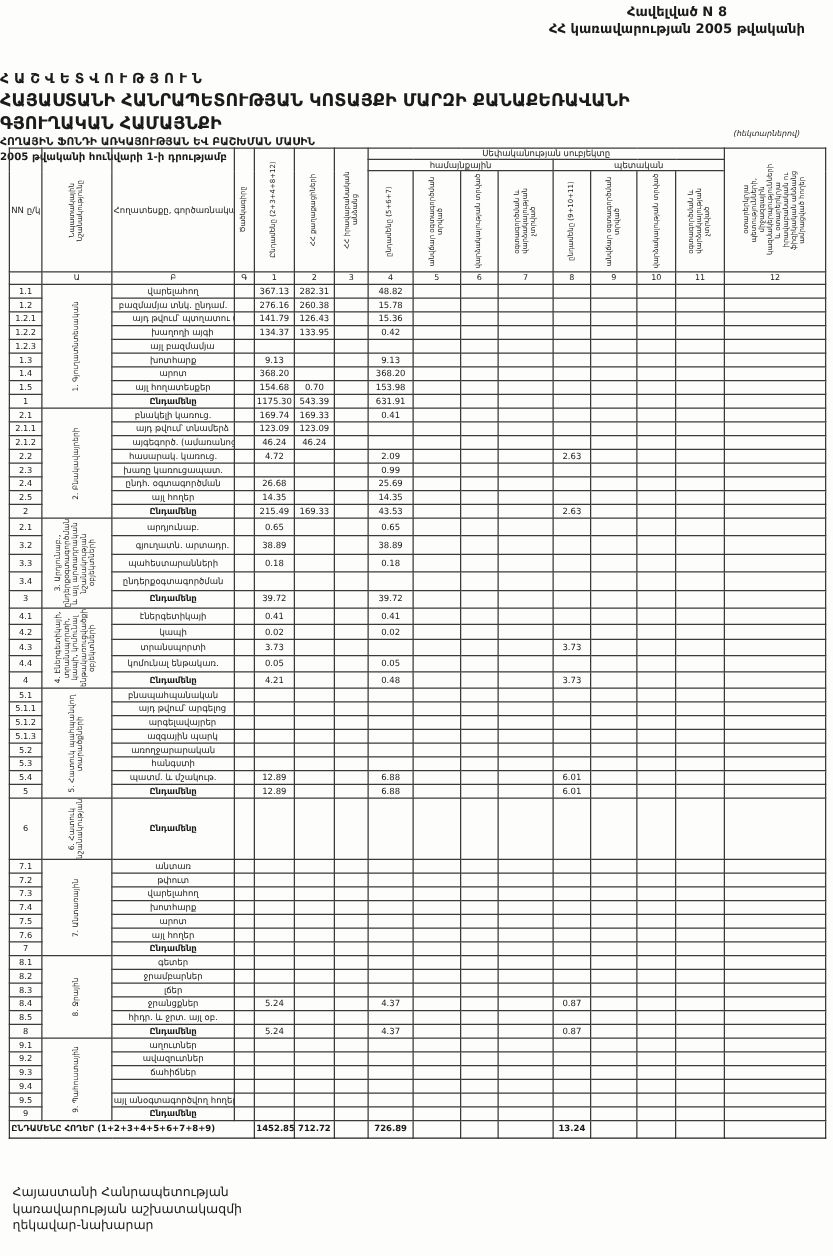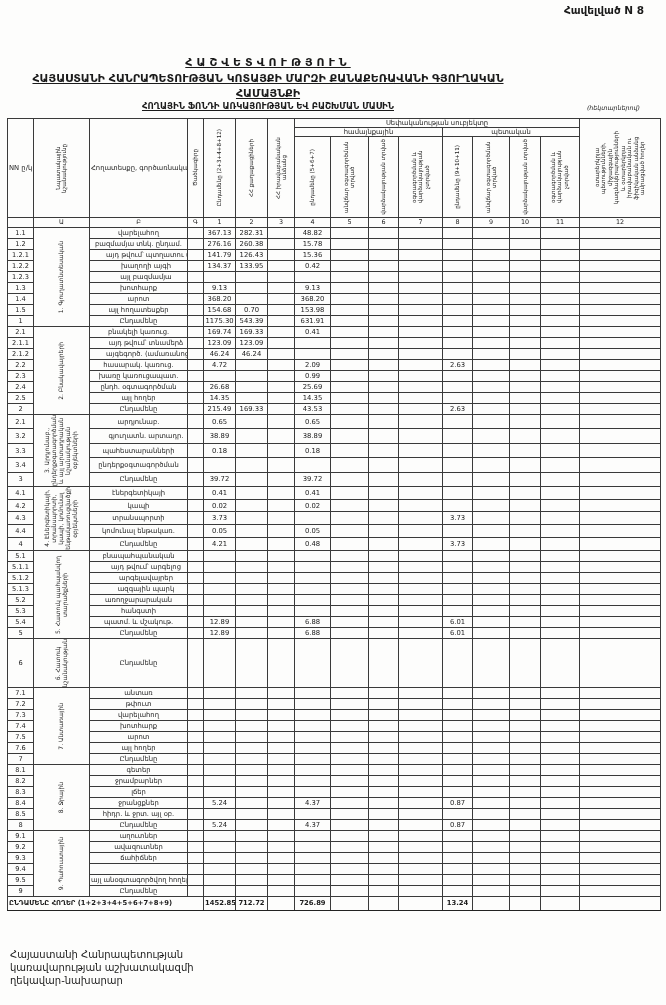--- a/index.html
+++ b/index.html
@@ -4,23 +4,23 @@
 <style>
   html,body{margin:0;padding:0;}
   body{
     width:666px;height:1005px;position:relative;
     background:#fdfdfc;color:#1b1b1b;
     font-family:"DejaVu Sans",sans-serif;
     -webkit-font-smoothing:antialiased;
   }
   .appendix{position:absolute;top:4px;right:22px;text-align:center;
     font-size:10.5px;font-weight:bold;line-height:1.25;}
-  .title-block{position:absolute;top:56px;left:0;width:536px;text-align:center;line-height:1.3;text-decoration:underline;}
+  .title-block{position:absolute;top:56px;left:0;width:536px;line-height:1.3;}
   .title-main{font-size:11px;font-weight:bold;letter-spacing:4px;}
-  .title-sub1{font-size:11px;font-weight:bold;margin-top:2px;}
+  .title-sub1{font-size:14px;font-weight:bold;margin-top:2px;}
   .title-sub2{font-size:8.6px;font-weight:bold;}
   .title-sub3{font-size:8.2px;font-weight:bold;}
   .unit-note{position:absolute;top:104px;right:26px;font-size:6.3px;font-style:italic;}
 
   table.report{
     position:absolute;top:118px;left:7px;
     border-collapse:collapse;table-layout:fixed;width:653px;
     font-size:6.8px;
   }
   table.report th,table.report td{
@@ -32,43 +32,45 @@
   tr.hdr-rot th{height:80px;}
   .vert{
     writing-mode:vertical-rl;transform:rotate(180deg);
     margin:0 auto;max-height:78px;
     font-size:5.6px;line-height:1.15;white-space:normal;
   }
   .sec-cell{width:56px;}
   .sec-cell .vert{max-height:none;font-size:6px;}
   td.row-label{text-align:left;padding-left:2px;}
   td.row-label.indent{padding-left:16px;}
-  tr.total-row td.row-label{font-weight:normal;}
+  tr.total-row td.row-label{font-weight:bold;}
   tbody td{height:10px;line-height:10px;}
   tr.tall td{height:42px;}
   tr.sec-start td{border-top:1.6px solid #222;}
   tr.letters td{height:9px;line-height:9px;font-size:6.4px;}
   tr.grand td{height:13px;line-height:13px;font-weight:bold;border-top:1.6px solid #222;border-bottom:1.6px solid #222;}
   tr.grand td.grand-label{font-size:6.8px;text-align:left;}
   .num-col{font-size:6.6px;}
 
   .footer{position:absolute;top:948px;left:10px;font-size:10px;font-weight:normal;line-height:1.3;}
   .signature{position:absolute;top:983px;left:528px;font-size:10px;font-weight:bold;margin-top:24px;}
 </style>
 </head>
 <body>
 
 <div class="appendix">
   <div>Հավելված N 8</div>
+  <div>ՀՀ կառավարության 2005 թվականի</div>
 </div>
 
 <div class="title-block">
   <div class="title-main">ՀԱՇՎԵՏՎՈՒԹՅՈՒՆ</div>
   <div class="title-sub1">ՀԱՅԱՍՏԱՆԻ ՀԱՆՐԱՊԵՏՈՒԹՅԱՆ ԿՈՏԱՅՔԻ ՄԱՐԶԻ ՔԱՆԱՔԵՌԱՎԱՆԻ ԳՅՈՒՂԱԿԱՆ ՀԱՄԱՅՆՔԻ</div>
   <div class="title-sub2">ՀՈՂԱՅԻՆ ՖՈՆԴԻ ԱՌԿԱՅՈՒԹՅԱՆ ԵՎ ԲԱՇԽՄԱՆ ՄԱՍԻՆ</div>
+  <div class="title-sub3">2005 թվականի հունվարի 1-ի դրությամբ</div>
 </div>
 
 <div class="unit-note">(հեկտարներով)</div>
 
 <table class="report">
   <colgroup>
     <col style="width:26px">
       <col style="width:56px">
       <col style="width:98px">
       <col style="width:16px">

